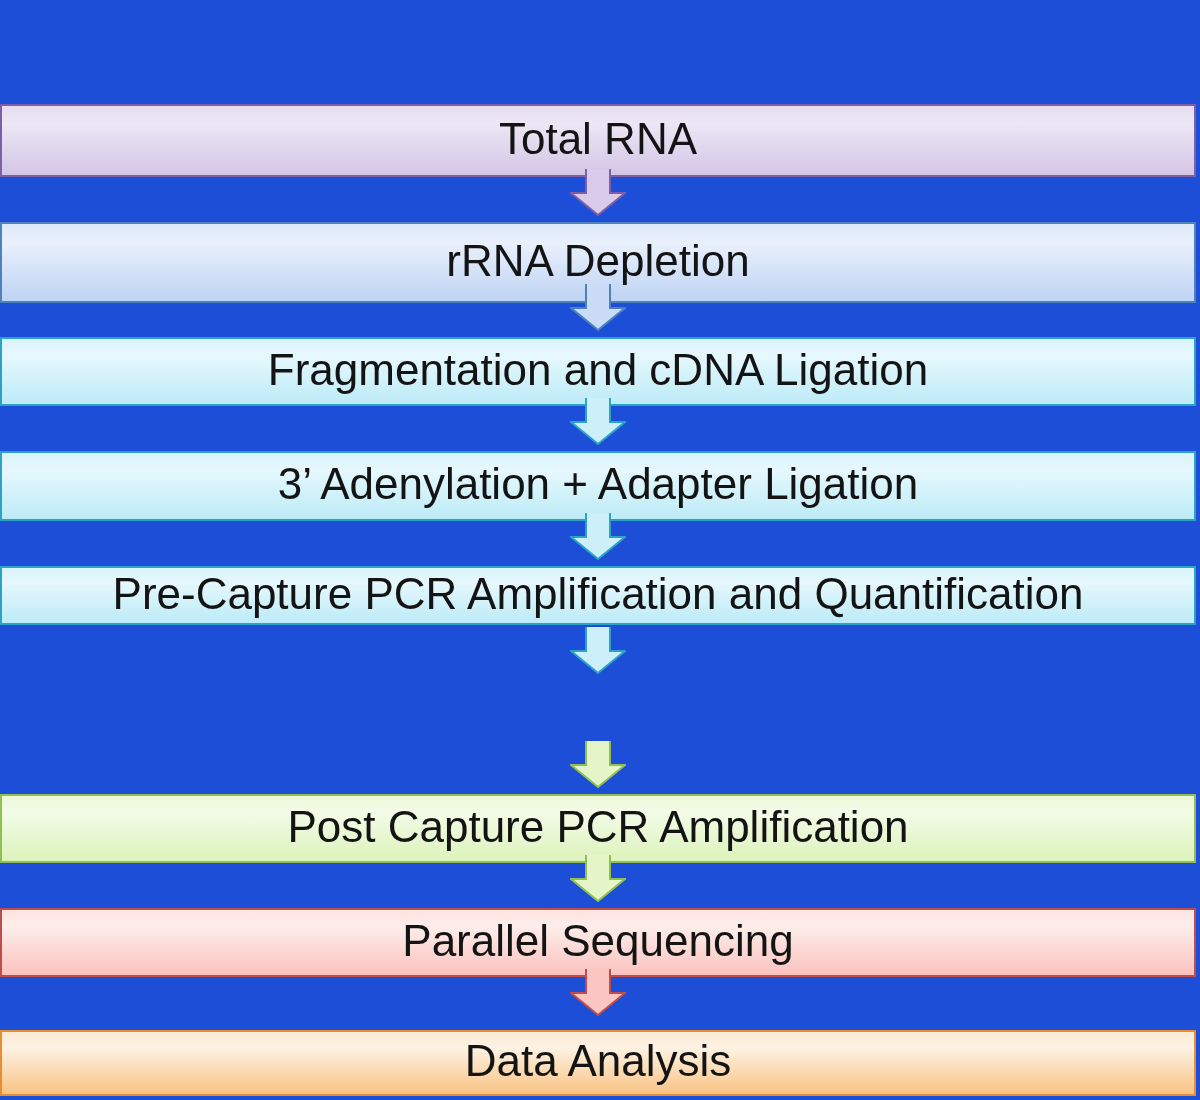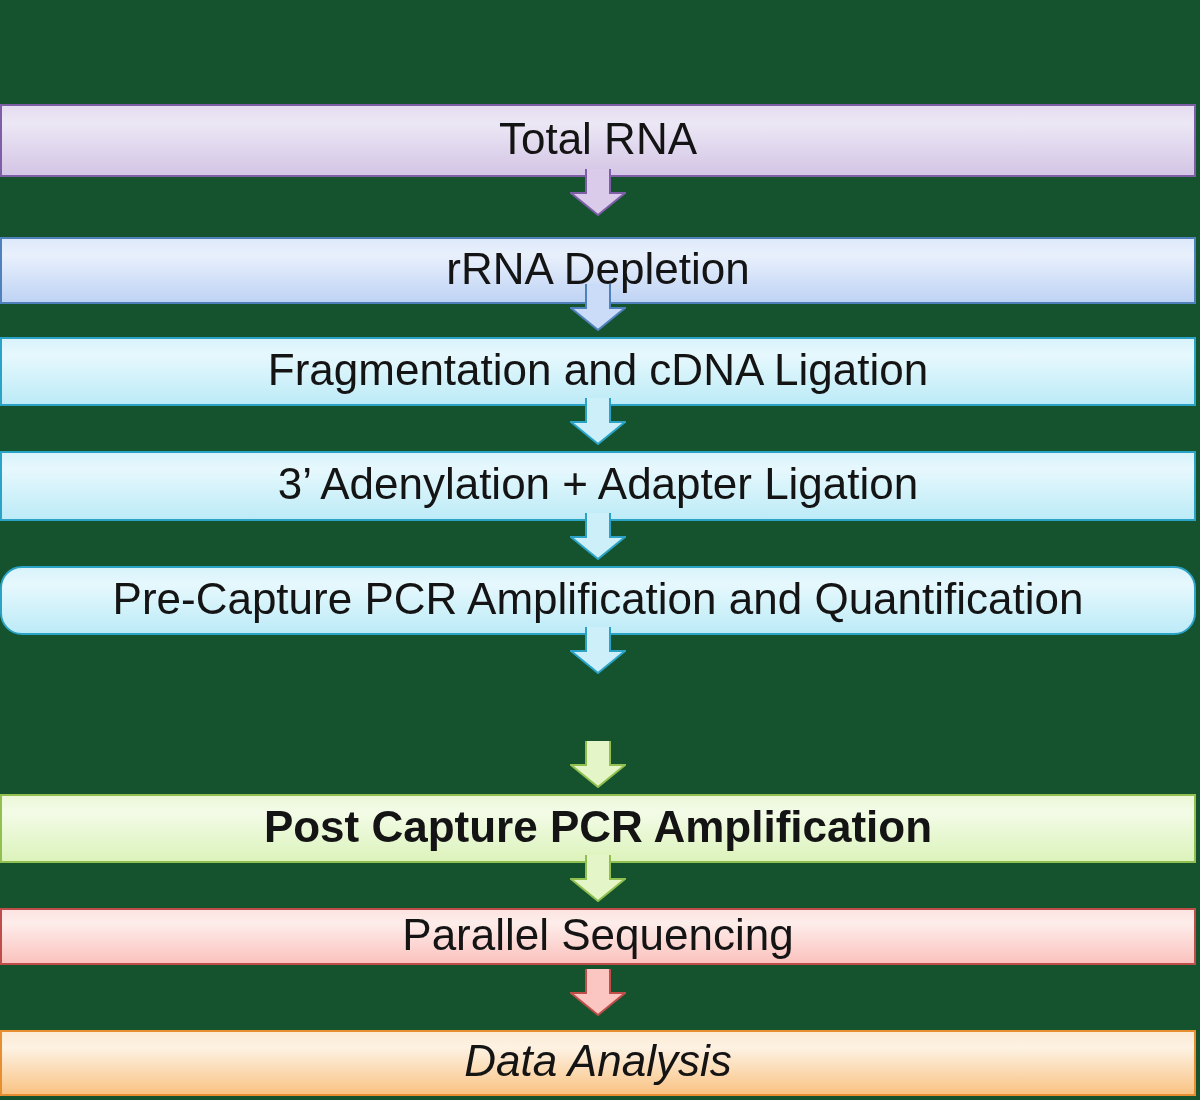--- a/index.html
+++ b/index.html
@@ -5,21 +5,21 @@
   html, body {
     margin: 0;
     padding: 0;
     background: #ffffff;
     font-family: "Liberation Sans", sans-serif;
   }
   .canvas {
     position: relative;
     width: 1200px;
     height: 1100px;
-    background: #14532d;
+    background: #1d4ed8;
     overflow: hidden;
   }
   .flow-box {
     position: absolute;
     left: 0;
     width: 1196px;
     box-sizing: border-box;
     border: 2px solid var(--border, #888);
     background: linear-gradient(to bottom,
       var(--fill-top, #eee) 0%,
@@ -45,39 +45,39 @@
   }
 </style>
 </head>
 <body>
 
 <div class="canvas">
 
   <div class="flow-box" style="top: 104px; height: 73px; --fill-top: #e5ddf0; --fill-light: #ece7f5; --fill-bottom: #d3c5e5; --border: #7e5fa7;">
     <span class="label">Total RNA</span>
   </div>
-  <div class="flow-box" style="top: 237px; height: 67px; --fill-top: #dde9fa; --fill-light: #e9f0fc; --fill-bottom: #bed3f4; --border: #4f81bd;">
+  <div class="flow-box" style="top: 222px; height: 81px; --fill-top: #dde9fa; --fill-light: #e9f0fc; --fill-bottom: #bed3f4; --border: #4f81bd;">
     <span class="label">rRNA Depletion</span>
   </div>
   <div class="flow-box" style="top: 337px; height: 69px; --fill-top: #d9f3fb; --fill-light: #e6f8fd; --fill-bottom: #bcebf7; --border: #2ba3c6;">
     <span class="label">Fragmentation and cDNA Ligation</span>
   </div>
   <div class="flow-box" style="top: 451px; height: 70px; --fill-top: #d9f3fb; --fill-light: #e6f8fd; --fill-bottom: #bcebf7; --border: #2ba3c6;">
     <span class="label">3’ Adenylation + Adapter Ligation</span>
   </div>
-  <div class="flow-box" style="top: 566px; height: 69px; border-radius: 22px; --fill-top: #d9f3fb; --fill-light: #e6f8fd; --fill-bottom: #bcebf7; --border: #2ba3c6;">
+  <div class="flow-box" style="top: 566px; height: 59px; --fill-top: #d9f3fb; --fill-light: #e6f8fd; --fill-bottom: #bcebf7; --border: #2ba3c6;">
     <span class="label">Pre-Capture PCR Amplification and Quantification</span>
   </div>
-  <div class="flow-box" style="top: 794px; height: 69px; font-weight: bold; --fill-top: #ecf8d9; --fill-light: #f3fbe7; --fill-bottom: #dcf3bb; --border: #92c050;">
+  <div class="flow-box" style="top: 794px; height: 69px; --fill-top: #ecf8d9; --fill-light: #f3fbe7; --fill-bottom: #dcf3bb; --border: #92c050;">
     <span class="label">Post Capture PCR Amplification</span>
   </div>
-  <div class="flow-box" style="top: 908px; height: 57px; --fill-top: #fce4e1; --fill-light: #fdedea; --fill-bottom: #fbc2be; --border: #bf4e4b;">
+  <div class="flow-box" style="top: 908px; height: 69px; --fill-top: #fce4e1; --fill-light: #fdedea; --fill-bottom: #fbc2be; --border: #bf4e4b;">
     <span class="label">Parallel Sequencing</span>
   </div>
-  <div class="flow-box" style="top: 1030px; height: 66px; font-style: italic; --fill-top: #fcebd4; --fill-light: #fdf2e3; --fill-bottom: #f9c383; --border: #e78f30;">
+  <div class="flow-box" style="top: 1030px; height: 66px; --fill-top: #fcebd4; --fill-light: #fdf2e3; --fill-bottom: #f9c383; --border: #e78f30;">
     <span class="label">Data Analysis</span>
   </div>
 
   <svg class="flow-arrow" style="top:168px;" viewBox="0 0 56 48">
     <path d="M16 1 L16 25 L1 25 L28 47 L55 25 L40 25 L40 1" stroke-width="2" fill="#d9cbe9" stroke="#7e5fa7"></path>
   </svg>
   <svg class="flow-arrow" style="top:283px;" viewBox="0 0 56 48">
     <path d="M16 1 L16 25 L1 25 L28 47 L55 25 L40 25 L40 1" stroke-width="2" fill="#cadcf7" stroke="#4f81bd"></path>
   </svg>
   <svg class="flow-arrow" style="top:397px;" viewBox="0 0 56 48">

